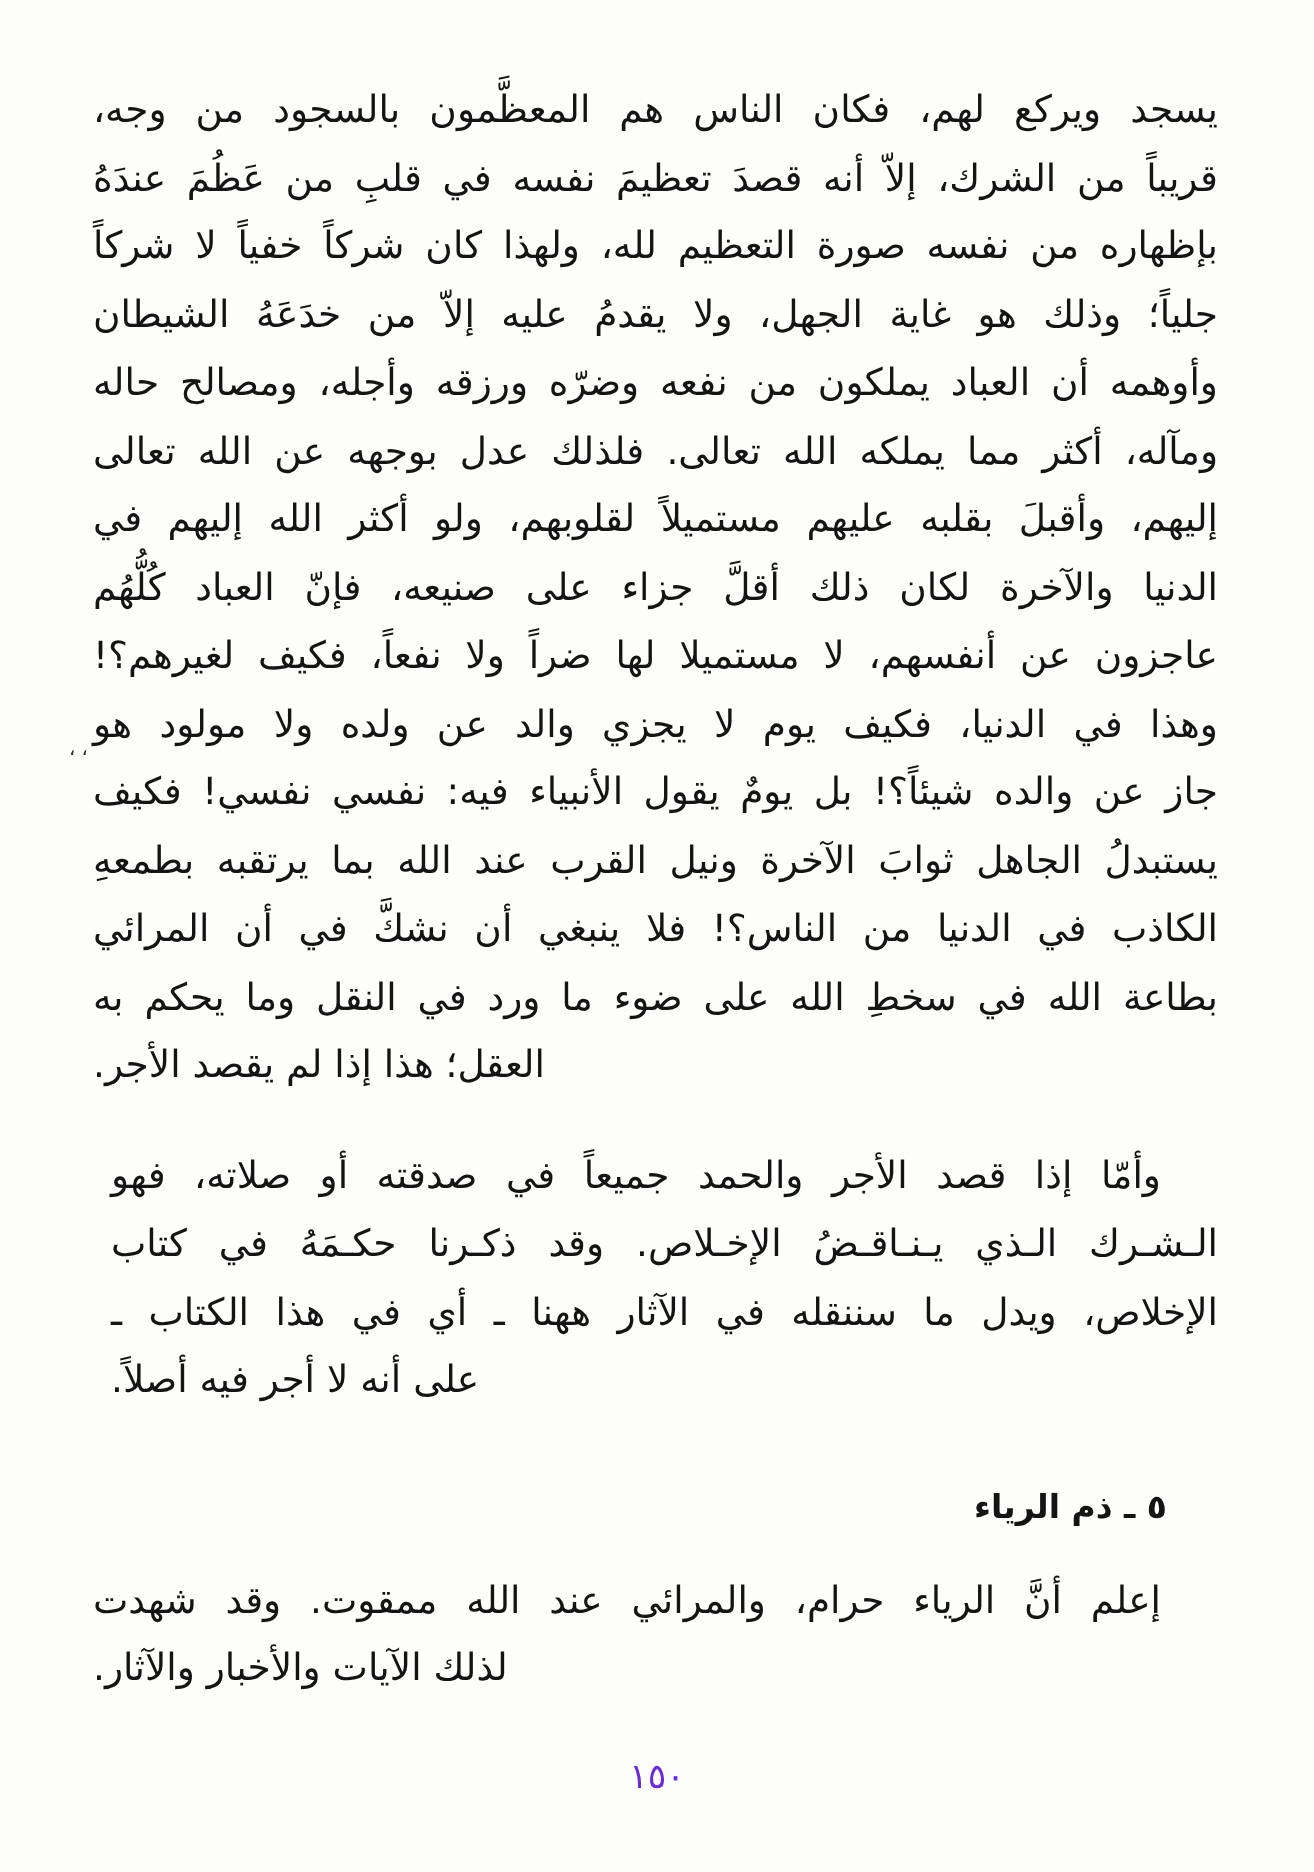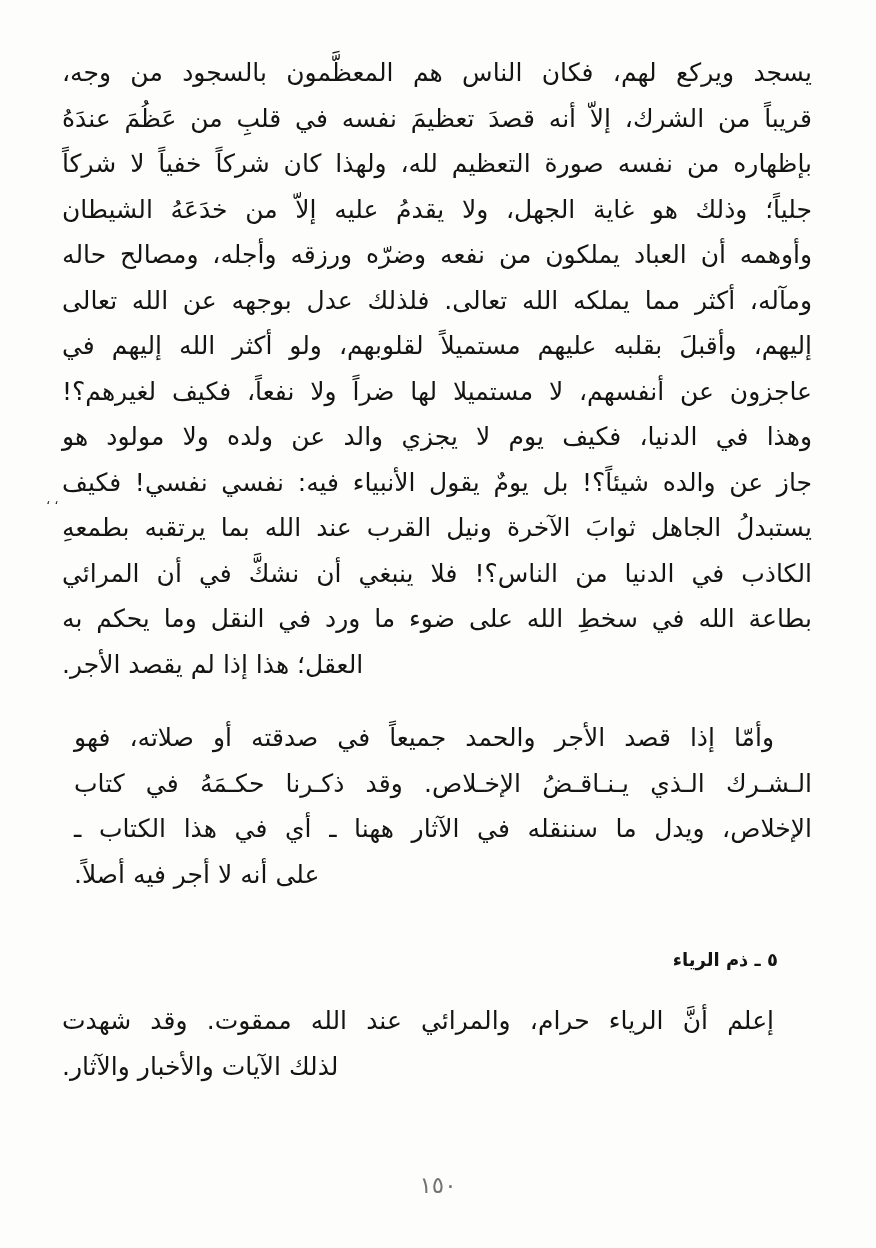--- a/index.html
+++ b/index.html
@@ -37,35 +37,35 @@
     white-space: nowrap; 
   }
   .line { white-space: normal; }
   .line.first { padding-right: 38px; }
   .line.last {
     text-align: center;
     text-align-last: left;
   }
   .heading {
     margin-top: 40px;
-    font-size: 18px;
+    font-size: 22px;
     line-height: 45px;
     font-weight: bold;
     text-align: right;
     padding-right: 34px;
     letter-spacing: 0.5px;
   }
   .page-number {
     position: absolute;
     top: 1172px;
     left: 0;
     width: 876px;
     text-align: center;
     font-size: 23px;
-    color: #737373;
+    color: #6d28d9;
     font-family: "DejaVu Sans", sans-serif;
   }
   .ink-specks {
     position: absolute;
     top: 492px;
     left: 46px;
     font-size: 13px;
     color: #2a2a2a;
     letter-spacing: 3px;
     direction: ltr;
@@ -79,20 +79,21 @@
   <div class="text-block">
 
     <div class="para para-1">
       <div class="line">يسجد ويركع لهم، فكان الناس هم المعظَّمون بالسجود من وجه،</div>
       <div class="line">قريباً من الشرك، إلاّ أنه قصدَ تعظيمَ نفسه في قلبِ من عَظُمَ عندَهُ</div>
       <div class="line">بإظهاره من نفسه صورة التعظيم لله، ولهذا كان شركاً خفياً لا شركاً</div>
       <div class="line">جلياً؛ وذلك هو غاية الجهل، ولا يقدمُ عليه إلاّ من خدَعَهُ الشيطان</div>
       <div class="line">وأوهمه أن العباد يملكون من نفعه وضرّه ورزقه وأجله، ومصالح حاله</div>
       <div class="line">ومآله، أكثر مما يملكه الله تعالى. فلذلك عدل بوجهه عن الله تعالى</div>
       <div class="line">إليهم، وأقبلَ بقلبه عليهم مستميلاً لقلوبهم، ولو أكثر الله إليهم في</div>
+      <div class="line">الدنيا والآخرة لكان ذلك أقلَّ جزاء على صنيعه، فإنّ العباد كُلُّهُم</div>
       <div class="line">عاجزون عن أنفسهم، لا مستميلا لها ضراً ولا نفعاً، فكيف لغيرهم؟!</div>
       <div class="line">وهذا في الدنيا، فكيف يوم لا يجزي والد عن ولده ولا مولود هو</div>
       <div class="line">جاز عن والده شيئاً؟! بل يومٌ يقول الأنبياء فيه: نفسي نفسي! فكيف</div>
       <div class="line">يستبدلُ الجاهل ثوابَ الآخرة ونيل القرب عند الله بما يرتقبه بطمعهِ</div>
       <div class="line">الكاذب في الدنيا من الناس؟! فلا ينبغي أن نشكَّ في أن المرائي</div>
       <div class="line">بطاعة الله في سخطِ الله على ضوء ما ورد في النقل وما يحكم به</div>
       <div class="line last">العقل؛ هذا إذا لم يقصد الأجر.</div>
     </div>
 
     <div class="para para-2">

